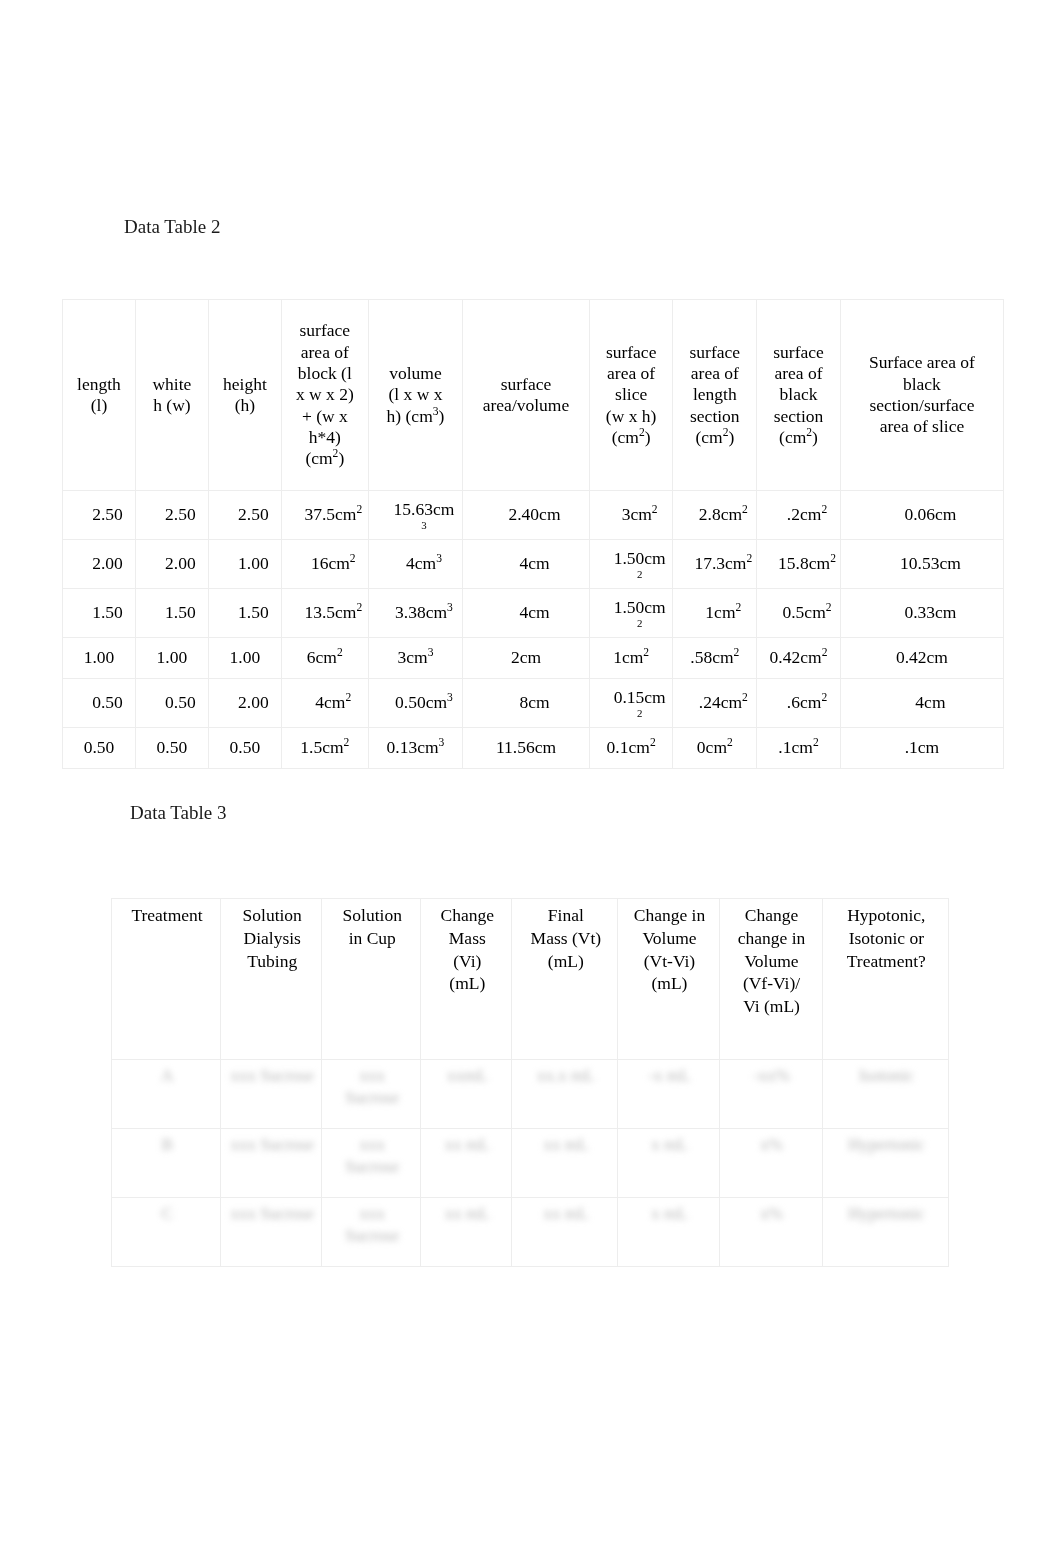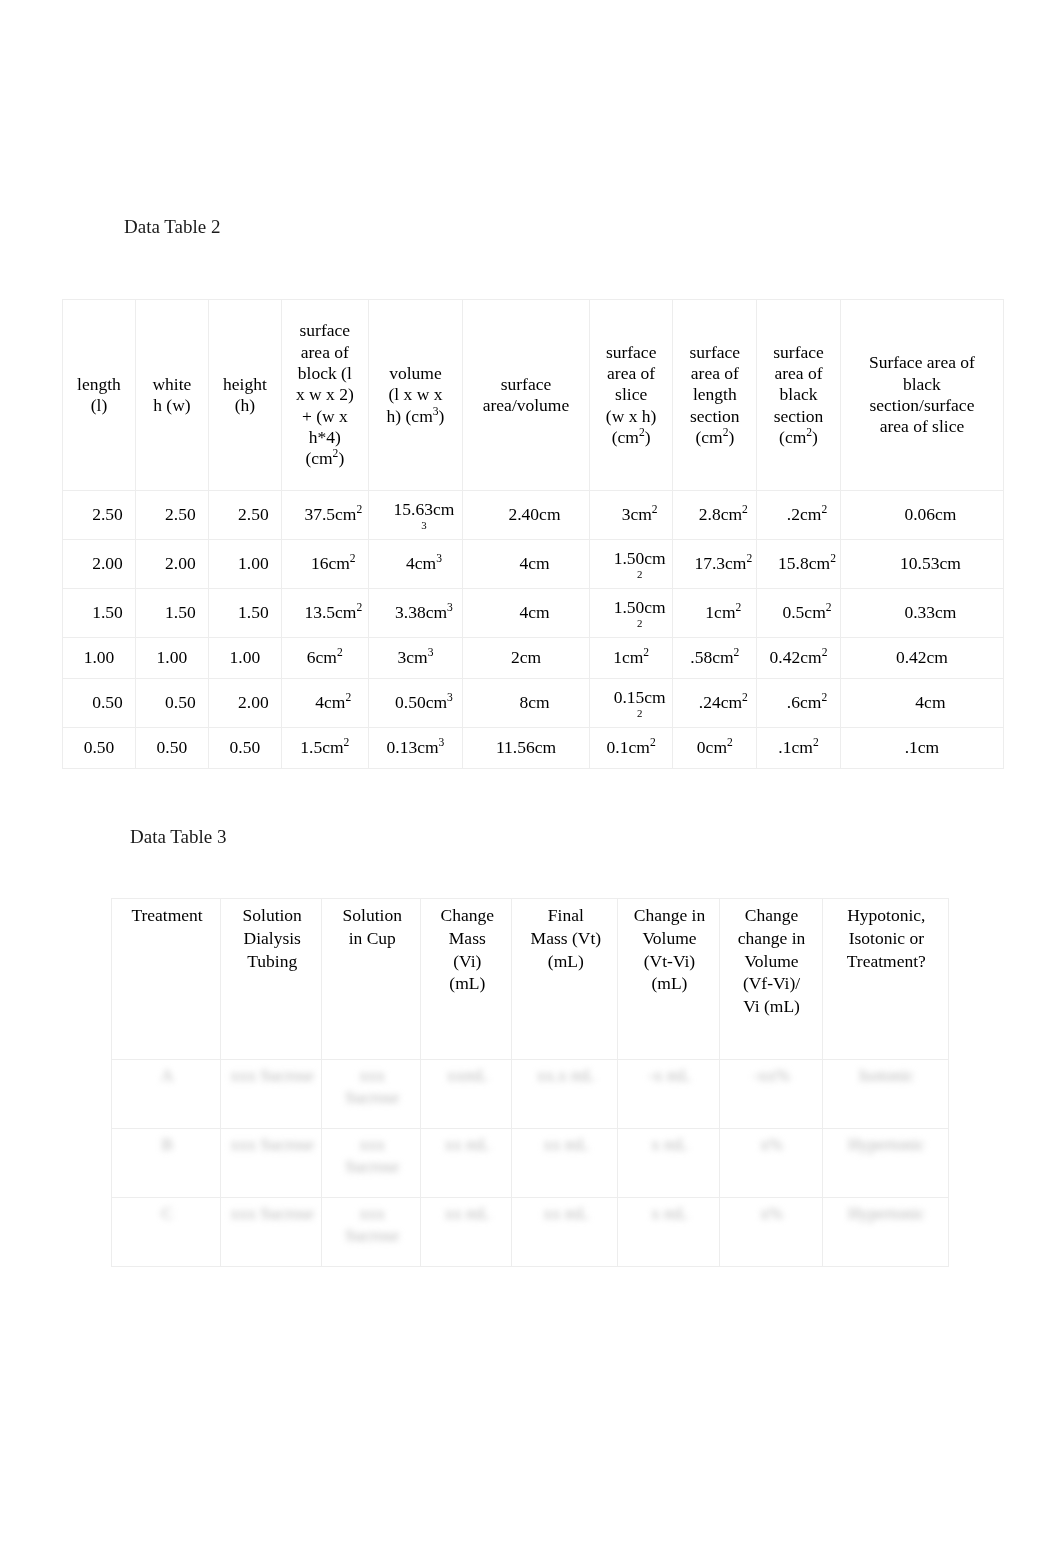--- a/index.html
+++ b/index.html
@@ -20,21 +20,21 @@
 
   
   .table-title {
     position: absolute;
     font-size: 19px;
     line-height: 1.2;
     color: #1a1a1a;
     white-space: nowrap;
   }
   #title-dt2 { left: 124px; top: 180px; }
-  #title-dt3 { left: 130px; top: 790px; }
+  #title-dt3 { left: 130px; top: 766px; }
 
   
   .data-table {
     position: absolute;
     border-collapse: collapse;
     table-layout: fixed;
     background: #ffffff;
   }
   .data-table td, .data-table th {
     border: 1px solid #ededed;

